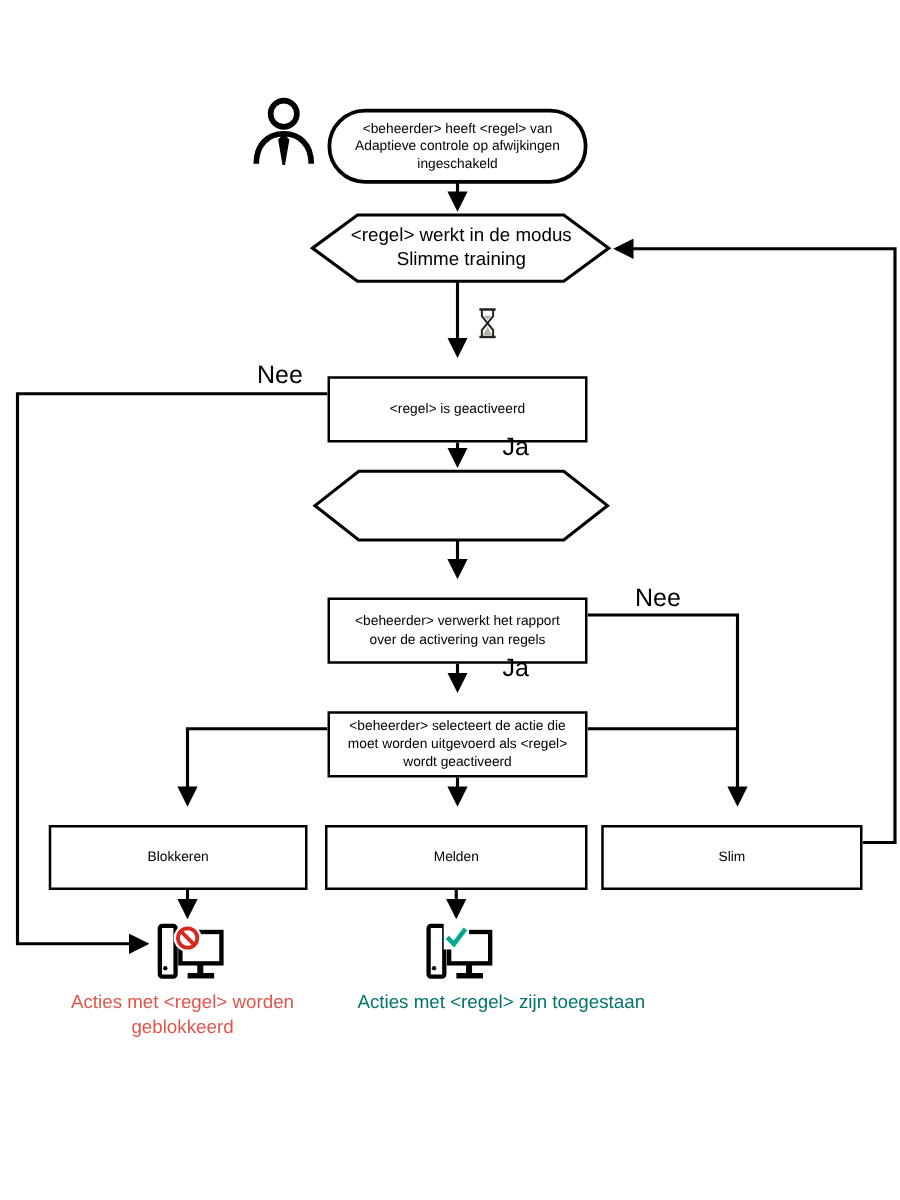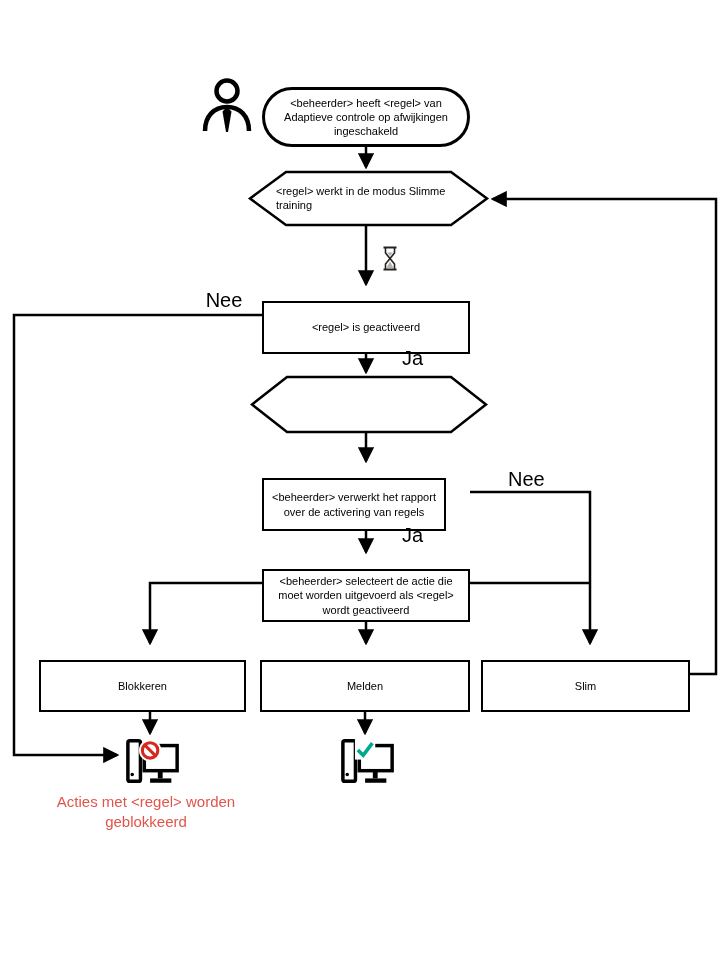--- a/index.html
+++ b/index.html
@@ -9,21 +9,21 @@
   }
   .wires{position:absolute;left:0;top:0;width:720px;height:960px;}
   .node{
     position:absolute;display:flex;align-items:center;justify-content:center;
     text-align:center;background:#fff;border:2px solid #000;
     font-size:11px;line-height:1.3;padding:2px 8px;box-sizing:border-box;margin-top:12px;
   }
   .stadium{border-width:3px;border-radius:30px;}
   .hexlabel{
     position:absolute;display:flex;align-items:center;justify-content:center;
-    text-align:left;font-size:11px;line-height:1.3;background:transparent;border:none;
+    text-align:center;font-size:15px;line-height:1.3;background:transparent;border:none;
   }
   .edge-label{position:absolute;font-size:20px;color:#000;text-align:center;}
   .note-label{position:absolute;font-size:15px;color:#000;}
   .outcome{position:absolute;font-size:15px;line-height:1.3;text-align:center;}
   .outcome.blocked{color:#e0554a;}
   .outcome.allowed{color:#00756b;}
   .iconwrap{position:absolute;}
 </style>
 </head>
 <body>
@@ -76,21 +76,21 @@
       <path d="M5,6.5 L8,10 L11,6.5 Z" fill="#b9b0a6"></path>
       <path d="M4.5,22 L8,15.5 L11.5,22 Z" fill="#b9b0a6"></path>
     </svg>
   </div>
 
   <div class="node" style="left:262px;top:289px;width:208px;height:53px;">&lt;regel&gt; is geactiveerd</div>
 
   <div class="edge-label" style="left:200px;top:289px;width:48px;">Nee</div>
   <div class="edge-label" style="left:402px;top:347px;">Ja</div>
 
-  <div class="node" style="left:262px;top:466px;width:184px;height:53px;">&lt;beheerder&gt; verwerkt het rapport over de activering van regels</div>
+  <div class="node" style="left:262px;top:466px;width:208px;height:53px;">&lt;beheerder&gt; verwerkt het rapport over de activering van regels</div>
 
   <div class="edge-label" style="left:508px;top:468px;">Nee</div>
   <div class="edge-label" style="left:402px;top:524px;">Ja</div>
 
   <div class="node" style="left:262px;top:557px;width:208px;height:53px;">&lt;beheerder&gt; selecteert de actie die moet worden uitgevoerd als &lt;regel&gt; wordt geactiveerd</div>
 
   <div class="node" style="left:39px;top:648px;width:207px;height:52px;">Blokkeren</div>
   <div class="node" style="left:260px;top:648px;width:210px;height:52px;">Melden</div>
   <div class="node" style="left:481px;top:648px;width:209px;height:52px;">Slim</div>
 
@@ -113,14 +113,15 @@
       <circle cx="7.5" cy="38" r="1.8" fill="#000"></circle>
       <rect x="20" y="8" width="34" height="26" fill="#fff" stroke="#000" stroke-width="3.6"></rect>
       <rect x="34" y="34" width="5" height="8" fill="#000"></rect>
       <rect x="26" y="42" width="22" height="4.5" fill="#000"></rect>
       <rect x="15.5" y="1.5" width="21" height="21" fill="#fff"></rect>
       <polyline points="18.5,12.5 24,18 33.5,5.5" fill="none" stroke="#00a88e" stroke-width="3.8"></polyline>
     </svg>
   </div>
 
   <div class="outcome blocked" style="left:46px;top:792px;width:200px;">Acties met &lt;regel&gt; worden geblokkeerd</div>
+  <div class="outcome allowed" style="left:281px;top:792px;width:240px;">Acties met &lt;regel&gt; zijn toegestaan</div>
 
 </div>
 
 </body></html>

